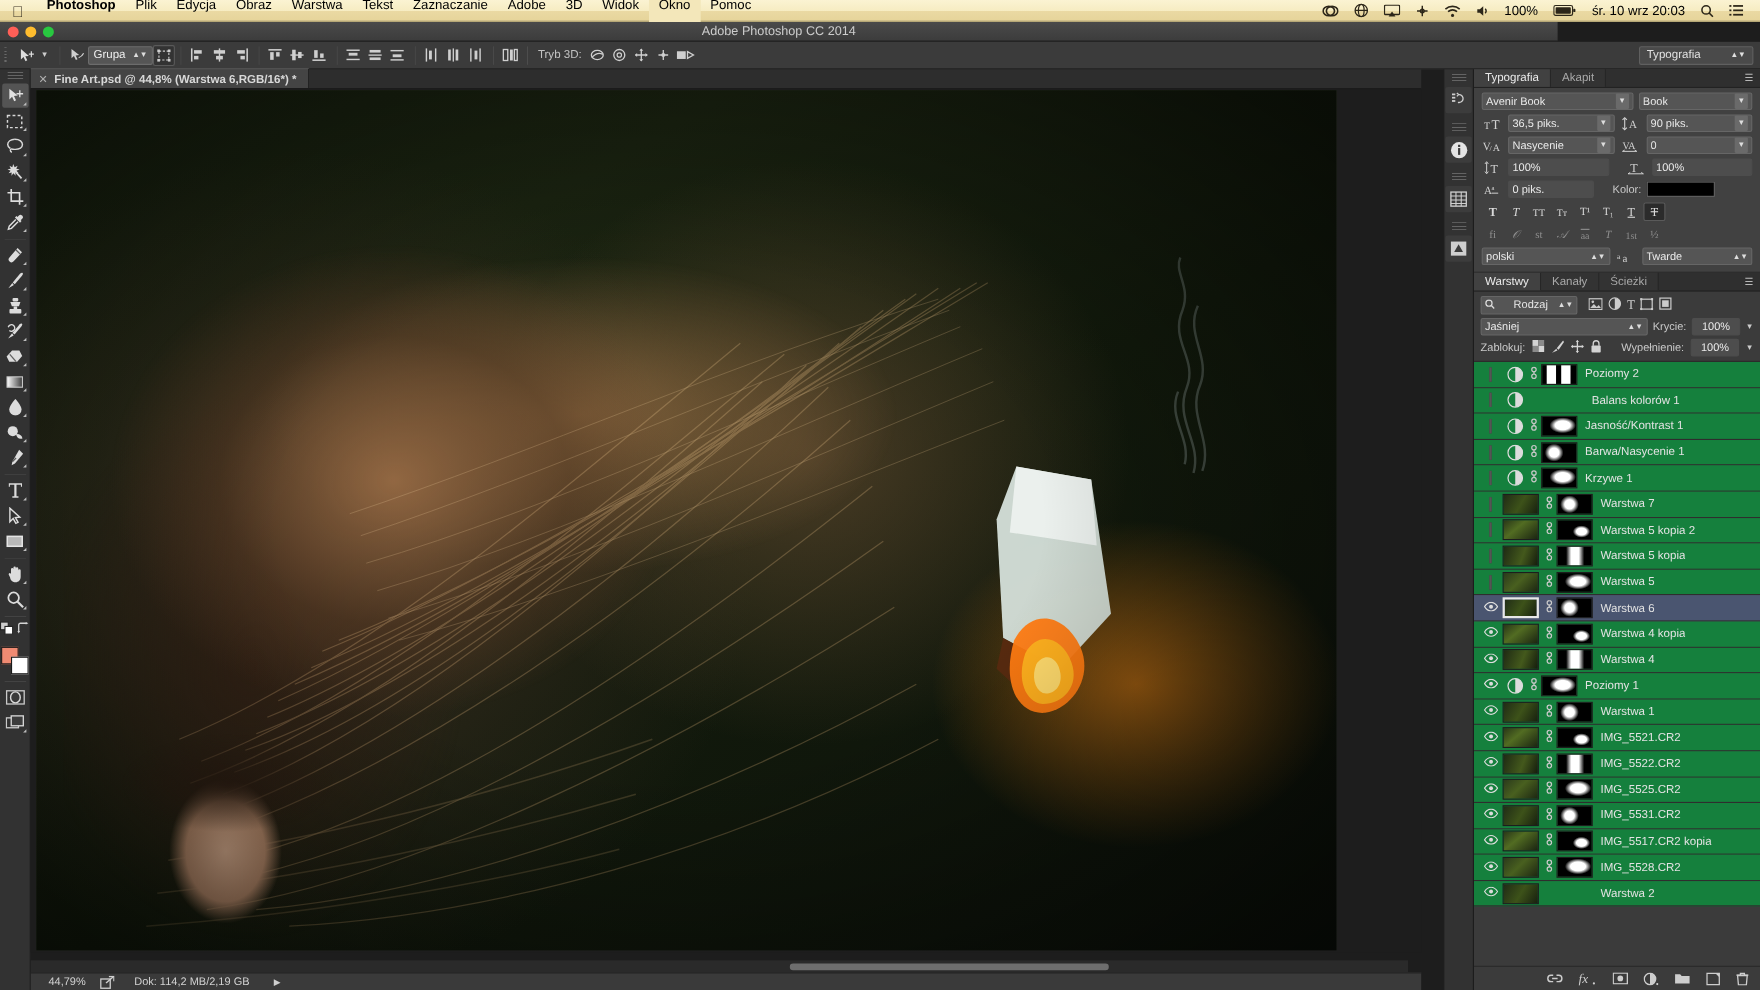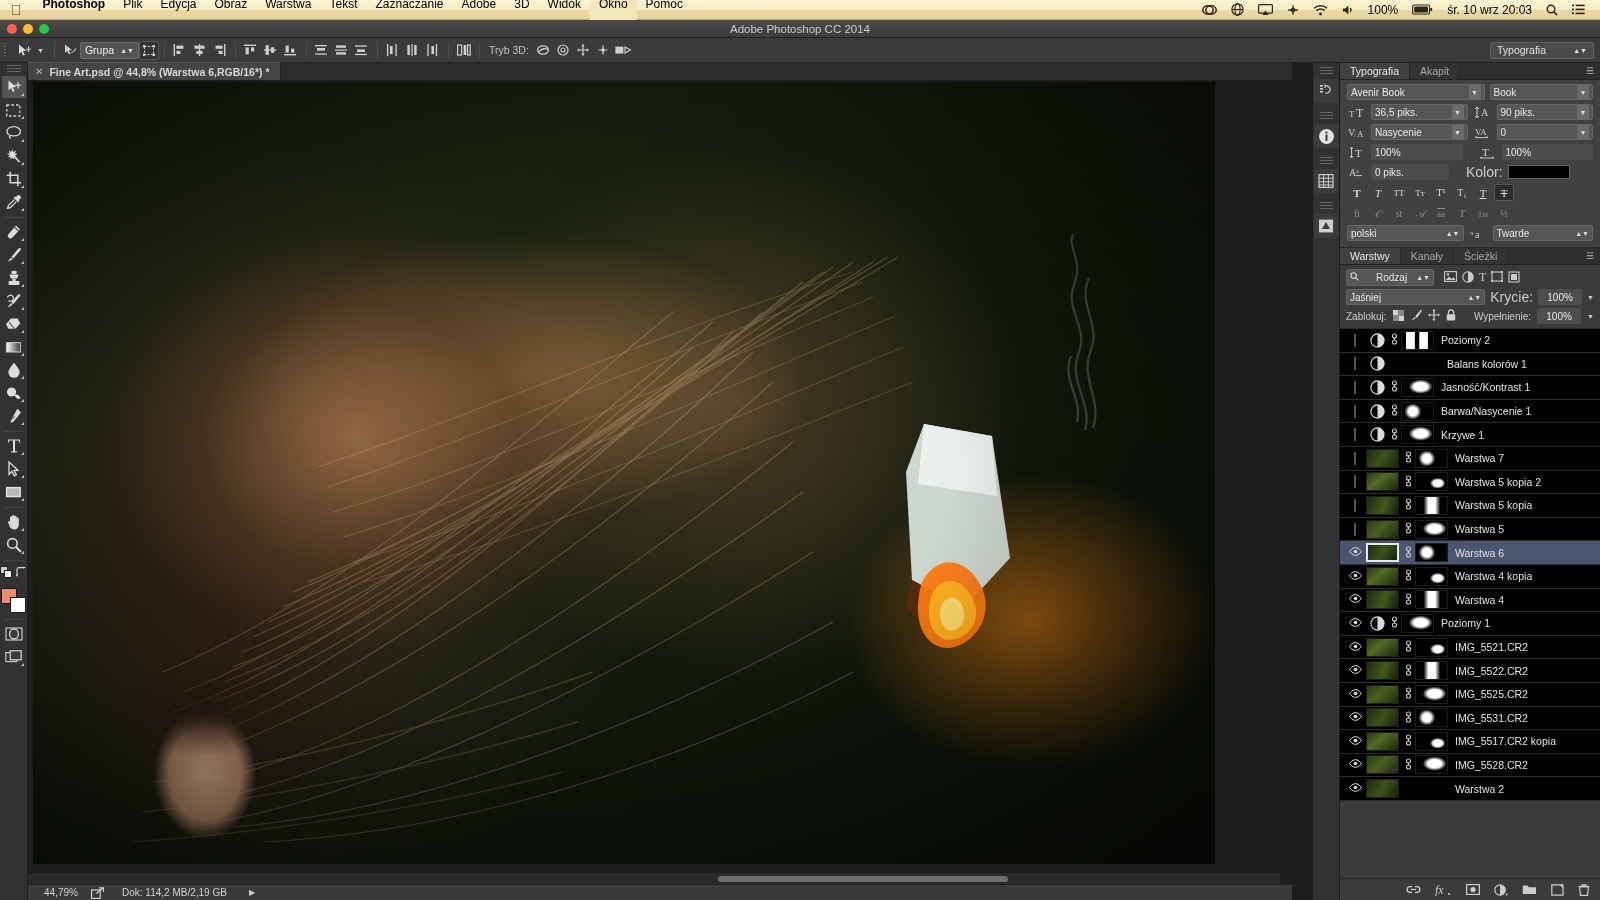--- a/index.html
+++ b/index.html
@@ -24,21 +24,21 @@
     color: #3a3325;
   }
   .macbar .mi { padding: 0 9px; line-height: 20px; height: 31px; white-space: nowrap; }
   .macbar .mi.bold { font-weight: bold; }
   .macbar .mi.hl { background: #f3e7ba; }
   .macbar .right { margin-left: auto; display: flex; align-items: center; padding-right: 8px; }
   .macbar .right .ri { padding: 0 7px; line-height: 20px; display: flex; align-items: center; }
 
   
   .titlebar {
-    position: absolute; top: 20px; left: 0; width: 1600px; height: 18px;
+    position: absolute; top: 20px; left: 0; width: 1416px; height: 18px;
     background: linear-gradient(180deg,#4a4a4a 0%,#3c3c3c 100%);
     border-bottom: 1px solid #222;
     display: flex; align-items: center; justify-content: center;
   }
   .titlebar .title { font-size: 11.5px; color: #cdcdcd; }
   .traffic { position: absolute; left: 7px; top: 4px; display: flex; gap: 6px; }
   .traffic i { width: 10px; height: 10px; border-radius: 50%; display: block; }
 
   
   .optionsbar {
@@ -231,26 +231,26 @@
   .lay-filter { display: flex; align-items: center; gap: 4px; padding: 4px 6px 3px; }
   .searchfld {
     height: 17px; width: 88px; background: #555; border: 1px solid #666; border-radius: 2px;
     display: flex; align-items: center; gap: 4px; padding: 0 3px; color: #e6e6e6; font-size: 10px;
     justify-content: space-between;
   }
   .filt-icons { display: flex; gap: 5px; margin-left: 6px; color: #cbcbcb; font-size: 11px; align-items: center; }
   .lay-mode { display: flex; align-items: center; gap: 5px; padding: 0 6px 3px; }
   .lay-lock { display: flex; align-items: center; gap: 6px; padding: 0 6px 4px; font-size: 10px; color: #cacaca; }
   .lay-lock .lk { color: #d4d4d4; font-size: 11px; }
-  .small { font-size: 14px; color: #cacaca; }
+  .small { font-size: 10px; color: #cacaca; }
 
   .layerlist { flex: 1; overflow: hidden; border-top: 1px solid #2b2b2b; }
   .lrow {
     height: 23.6px; display: flex; align-items: center; border-bottom: 1px solid #2e2e2e;
-    padding-left: 4px; background: #000000;
+    padding-left: 4px; background: #15803d;
   }
   .lrow.sel { background: #4a5570; }
   .lrow .eye { width: 22px; text-align: center; color: #dcdcdc; font-size: 10px; }
   .lrow .eyebox { width: 13px; height: 13px; border: 1px solid #555; background: #3b3b3b; margin: 0 auto; }
   .thumb-l {
     width: 33px; height: 19px; border: 1px solid #1d1d1d; flex: 0 0 33px; margin-right: 3px;
   }
   .thumb-l.selected { border: 2px solid #e8e8e8; }
   .adjico {
     width: 22px; flex: 0 0 22px; display: flex; align-items: center; justify-content: center;
@@ -1284,20 +1284,34 @@
                 <line x1="4.5" y1="4.6" x2="4.5" y2="7.4" stroke="#c9c9c9" stroke-width="1.1"></line>
               </svg></span>
             <span class="maskthumb" style="background: radial-gradient(55% 60% at 60% 45%, rgb(255, 255, 255) 0%, rgb(255, 255, 255) 40%, rgb(0, 0, 0) 70%);"></span>
             <span class="lname">Poziomy 1</span>
           </div>
           <div class="lrow">
             <span class="eye"><svg width="13" height="9" viewBox="0 0 13 9">
                 <path d="M6.5 0.6 C10 0.6 12.4 4.5 12.4 4.5 C12.4 4.5 10 8.4 6.5 8.4 C3 8.4 0.6 4.5 0.6 4.5 C0.6 4.5 3 0.6 6.5 0.6 Z" fill="none" stroke="#dcdcdc" stroke-width="1"></path>
                 <circle cx="6.5" cy="4.5" r="1.8" fill="#dcdcdc"></circle>
               </svg></span>
+            <span class="thumb-l" style="background: linear-gradient(120deg, rgb(32, 44, 22), rgb(61, 82, 25) 50%, rgb(23, 32, 15));"></span>
+            <span class="linkico"><svg width="9" height="12" viewBox="0 0 9 12">
+                <path d="M4.5 1 a2 2 0 0 1 0 4 M4.5 7 a2 2 0 0 1 0 4" fill="none" stroke="#c9c9c9" stroke-width="1.1"></path>
+                <path d="M4.5 1 a2 2 0 0 0 0 4 M4.5 7 a2 2 0 0 0 0 4" fill="none" stroke="#c9c9c9" stroke-width="1.1"></path>
+                <line x1="4.5" y1="4.6" x2="4.5" y2="7.4" stroke="#c9c9c9" stroke-width="1.1"></line>
+              </svg></span>
+            <span class="maskthumb" style="background: radial-gradient(40% 70% at 35% 50%, rgb(255, 255, 255) 0%, rgb(255, 255, 255) 35%, rgb(0, 0, 0) 68%);"></span>
+            <span class="lname">Warstwa 1</span>
+          </div>
+          <div class="lrow">
+            <span class="eye"><svg width="13" height="9" viewBox="0 0 13 9">
+                <path d="M6.5 0.6 C10 0.6 12.4 4.5 12.4 4.5 C12.4 4.5 10 8.4 6.5 8.4 C3 8.4 0.6 4.5 0.6 4.5 C0.6 4.5 3 0.6 6.5 0.6 Z" fill="none" stroke="#dcdcdc" stroke-width="1"></path>
+                <circle cx="6.5" cy="4.5" r="1.8" fill="#dcdcdc"></circle>
+              </svg></span>
             <span class="thumb-l" style="background: linear-gradient(140deg, rgb(40, 54, 24), rgb(82, 108, 34) 40%, rgb(26, 36, 17));"></span>
             <span class="linkico"><svg width="9" height="12" viewBox="0 0 9 12">
                 <path d="M4.5 1 a2 2 0 0 1 0 4 M4.5 7 a2 2 0 0 1 0 4" fill="none" stroke="#c9c9c9" stroke-width="1.1"></path>
                 <path d="M4.5 1 a2 2 0 0 0 0 4 M4.5 7 a2 2 0 0 0 0 4" fill="none" stroke="#c9c9c9" stroke-width="1.1"></path>
                 <line x1="4.5" y1="4.6" x2="4.5" y2="7.4" stroke="#c9c9c9" stroke-width="1.1"></line>
               </svg></span>
             <span class="maskthumb" style="background: radial-gradient(35% 45% at 70% 60%, rgb(255, 255, 255) 0%, rgb(255, 255, 255) 42%, rgb(0, 0, 0) 72%);"></span>
             <span class="lname">IMG_5521.CR2</span>
           </div>
           <div class="lrow">

